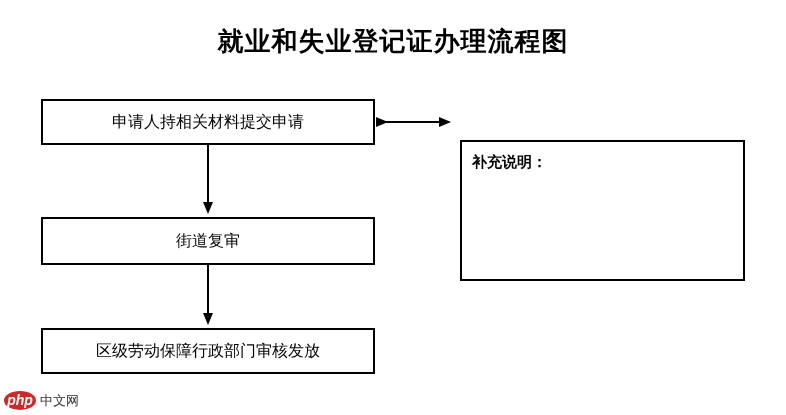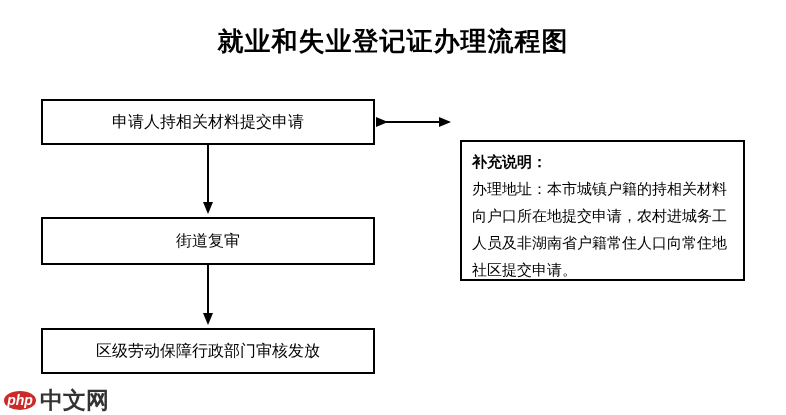--- a/index.html
+++ b/index.html
@@ -86,22 +86,22 @@
     width: 32px;
     height: 19px;
     border-radius: 50%;
     color: #ffffff;
     font-size: 14px;
     font-weight: bold;
     font-style: italic;
     line-height: 1;
   }
   .logo-text {
-    font-size: 23px;
-    font-weight: bold;
+    font-size: 13px;
+    font-weight: normal;
     line-height: 1;
   }
 </style>
 </head>
 <body>
 
 <div id="canvas">
 
   <div class="diagram-title">就业和失业登记证办理流程图</div>
 
@@ -112,21 +112,20 @@
   <div id="step-1" class="flow-box">
     <span>申请人持相关材料提交申请</span>
   </div>
 
   <div id="step-3" class="flow-box">
     <span>区级劳动保障行政部门审核发放</span>
   </div>
 
   <div class="note-box">
     <span class="note-heading">补充说明：</span>
-    <span class="note-body">办理地址：本市城镇户籍的持相关材料向户口所在地提交申请，农村进城务工人员及非湖南省户籍常住人口向常住地社区提交申请。</span>
   </div>
 
   <svg id="arrow-layer" viewBox="0 0 786 415" xmlns="http://www.w3.org/2000/svg">
     <defs>
       <marker id="ah" markerWidth="12" markerHeight="10" refX="10" refY="5" orient="auto" markerUnits="userSpaceOnUse">
         <path d="M0,0 L12,5 L0,10 z" fill="#000000"></path>
       </marker>
     </defs>
     <line x1="386" y1="122" x2="449" y2="122" stroke="#000000" stroke-width="2" marker-start="url(#ah)" marker-end="url(#ah)"></line>
     <line x1="208" y1="145" x2="208" y2="212" stroke="#000000" stroke-width="2" marker-end="url(#ah)"></line>

